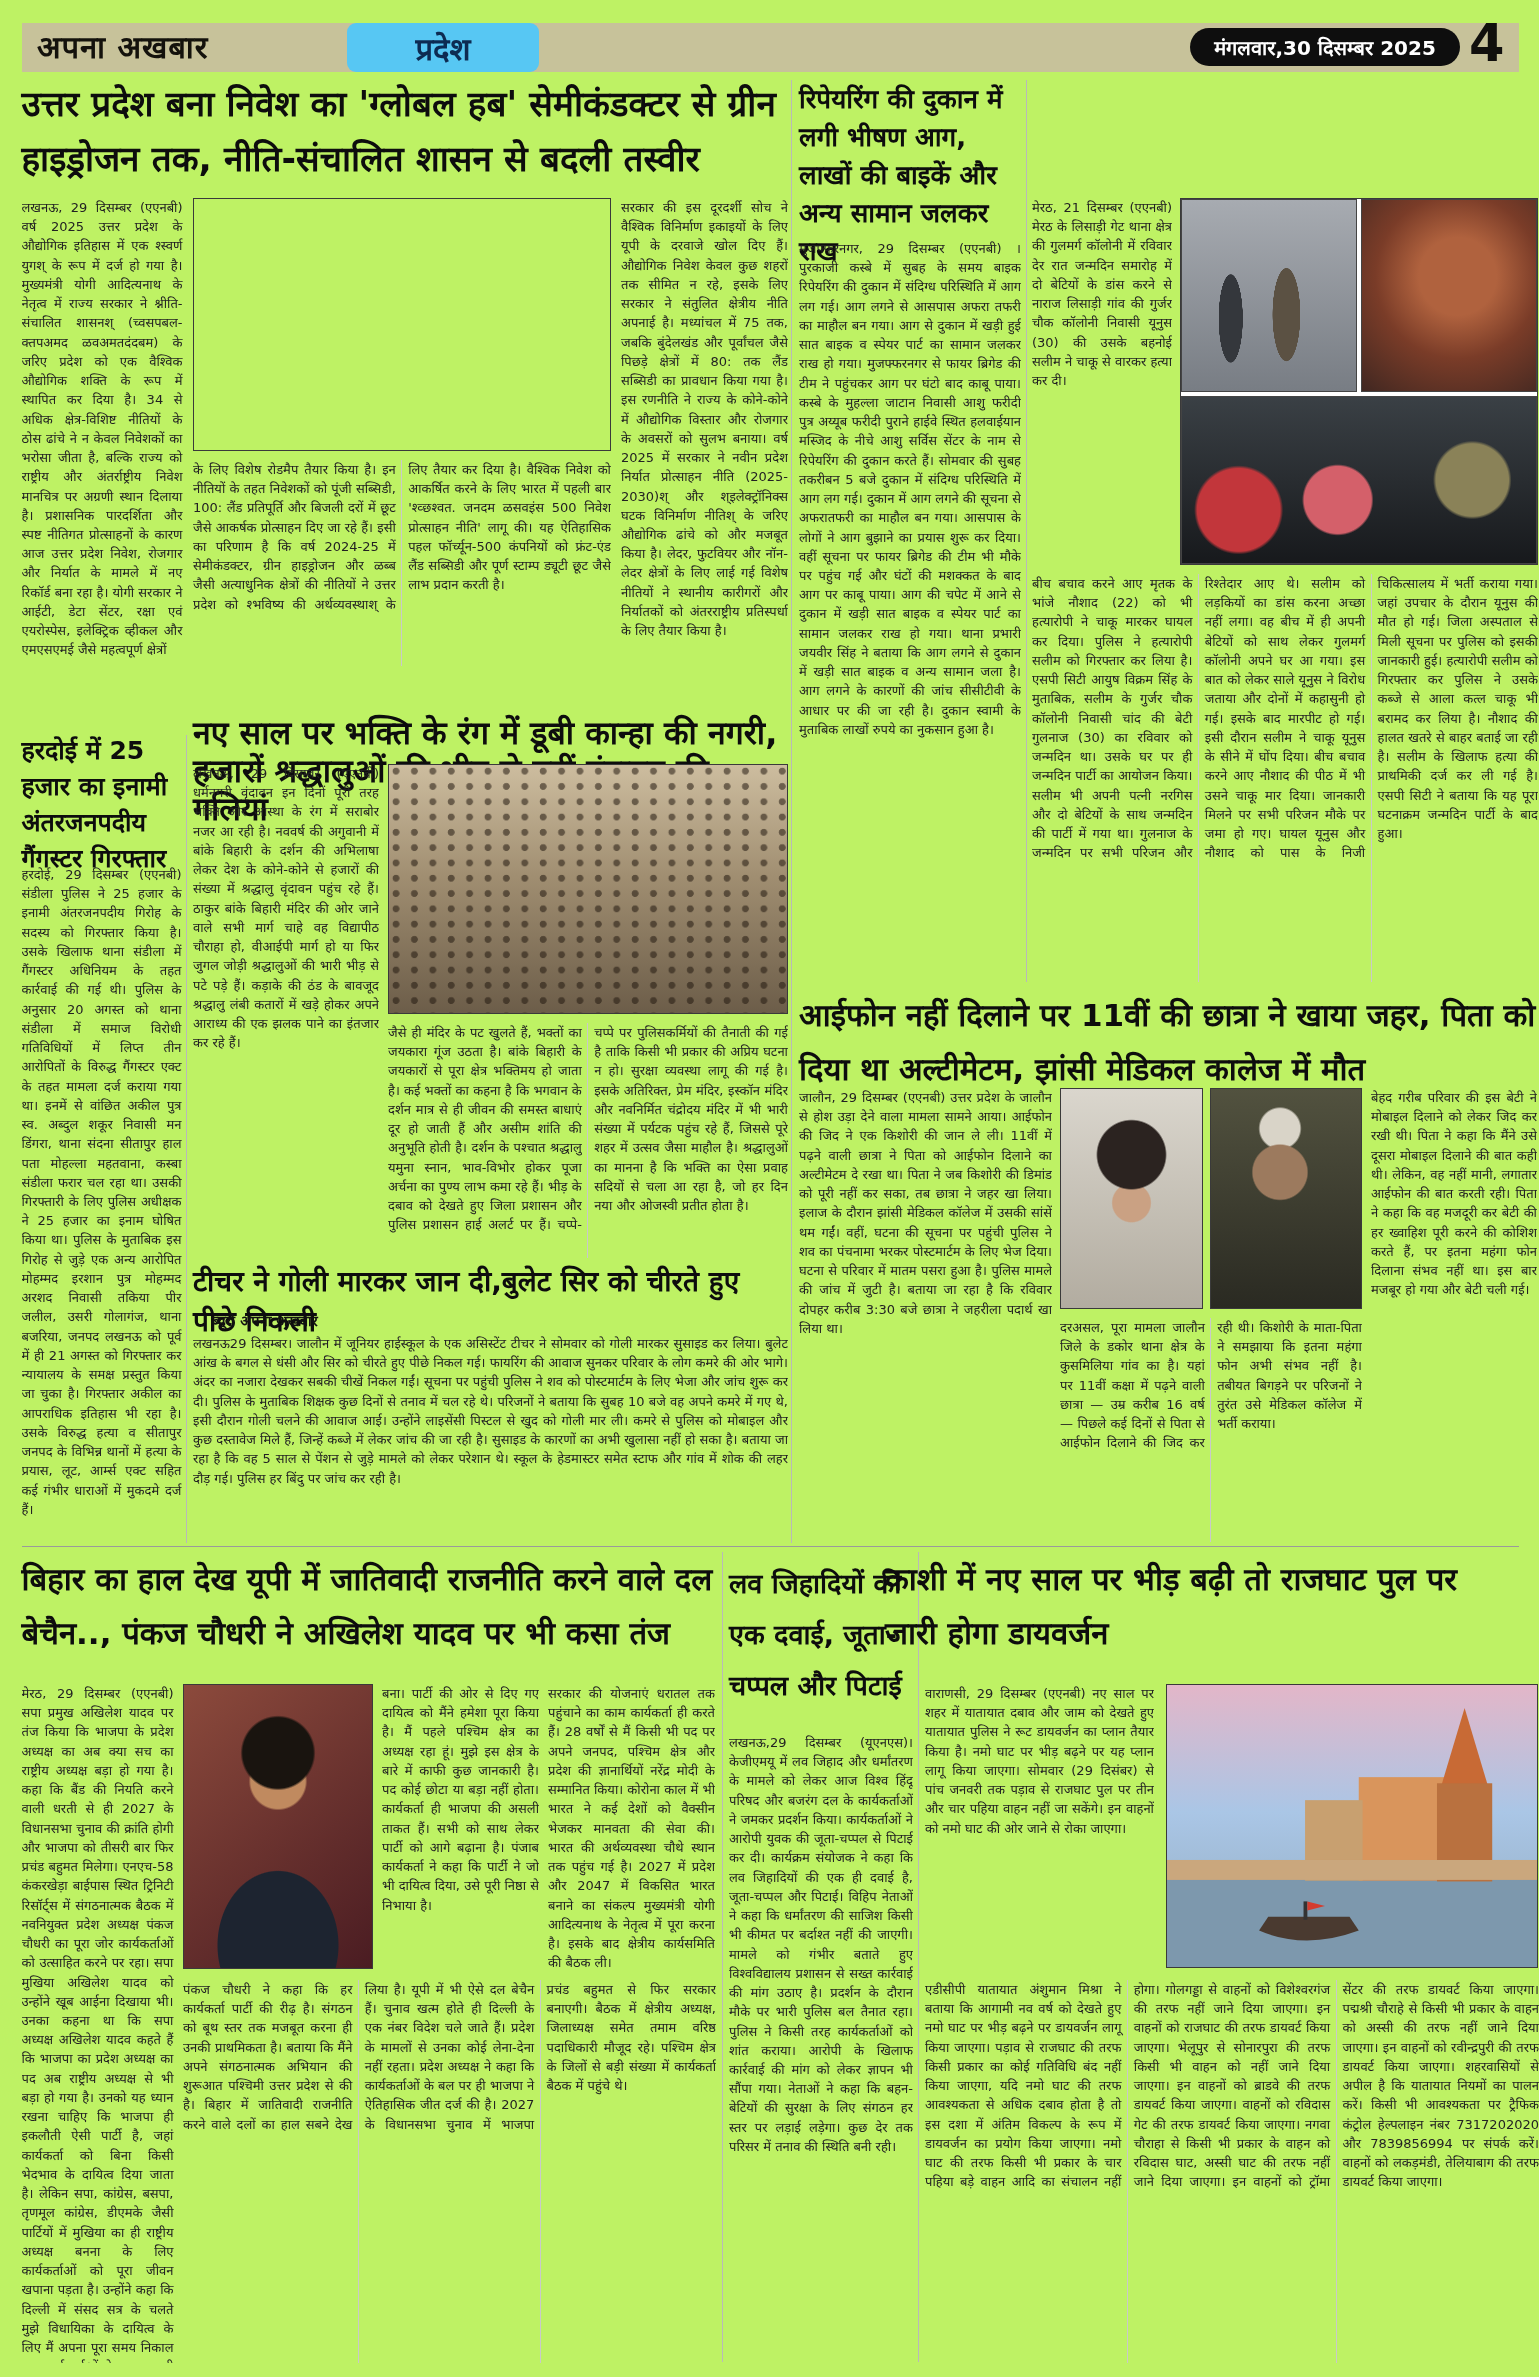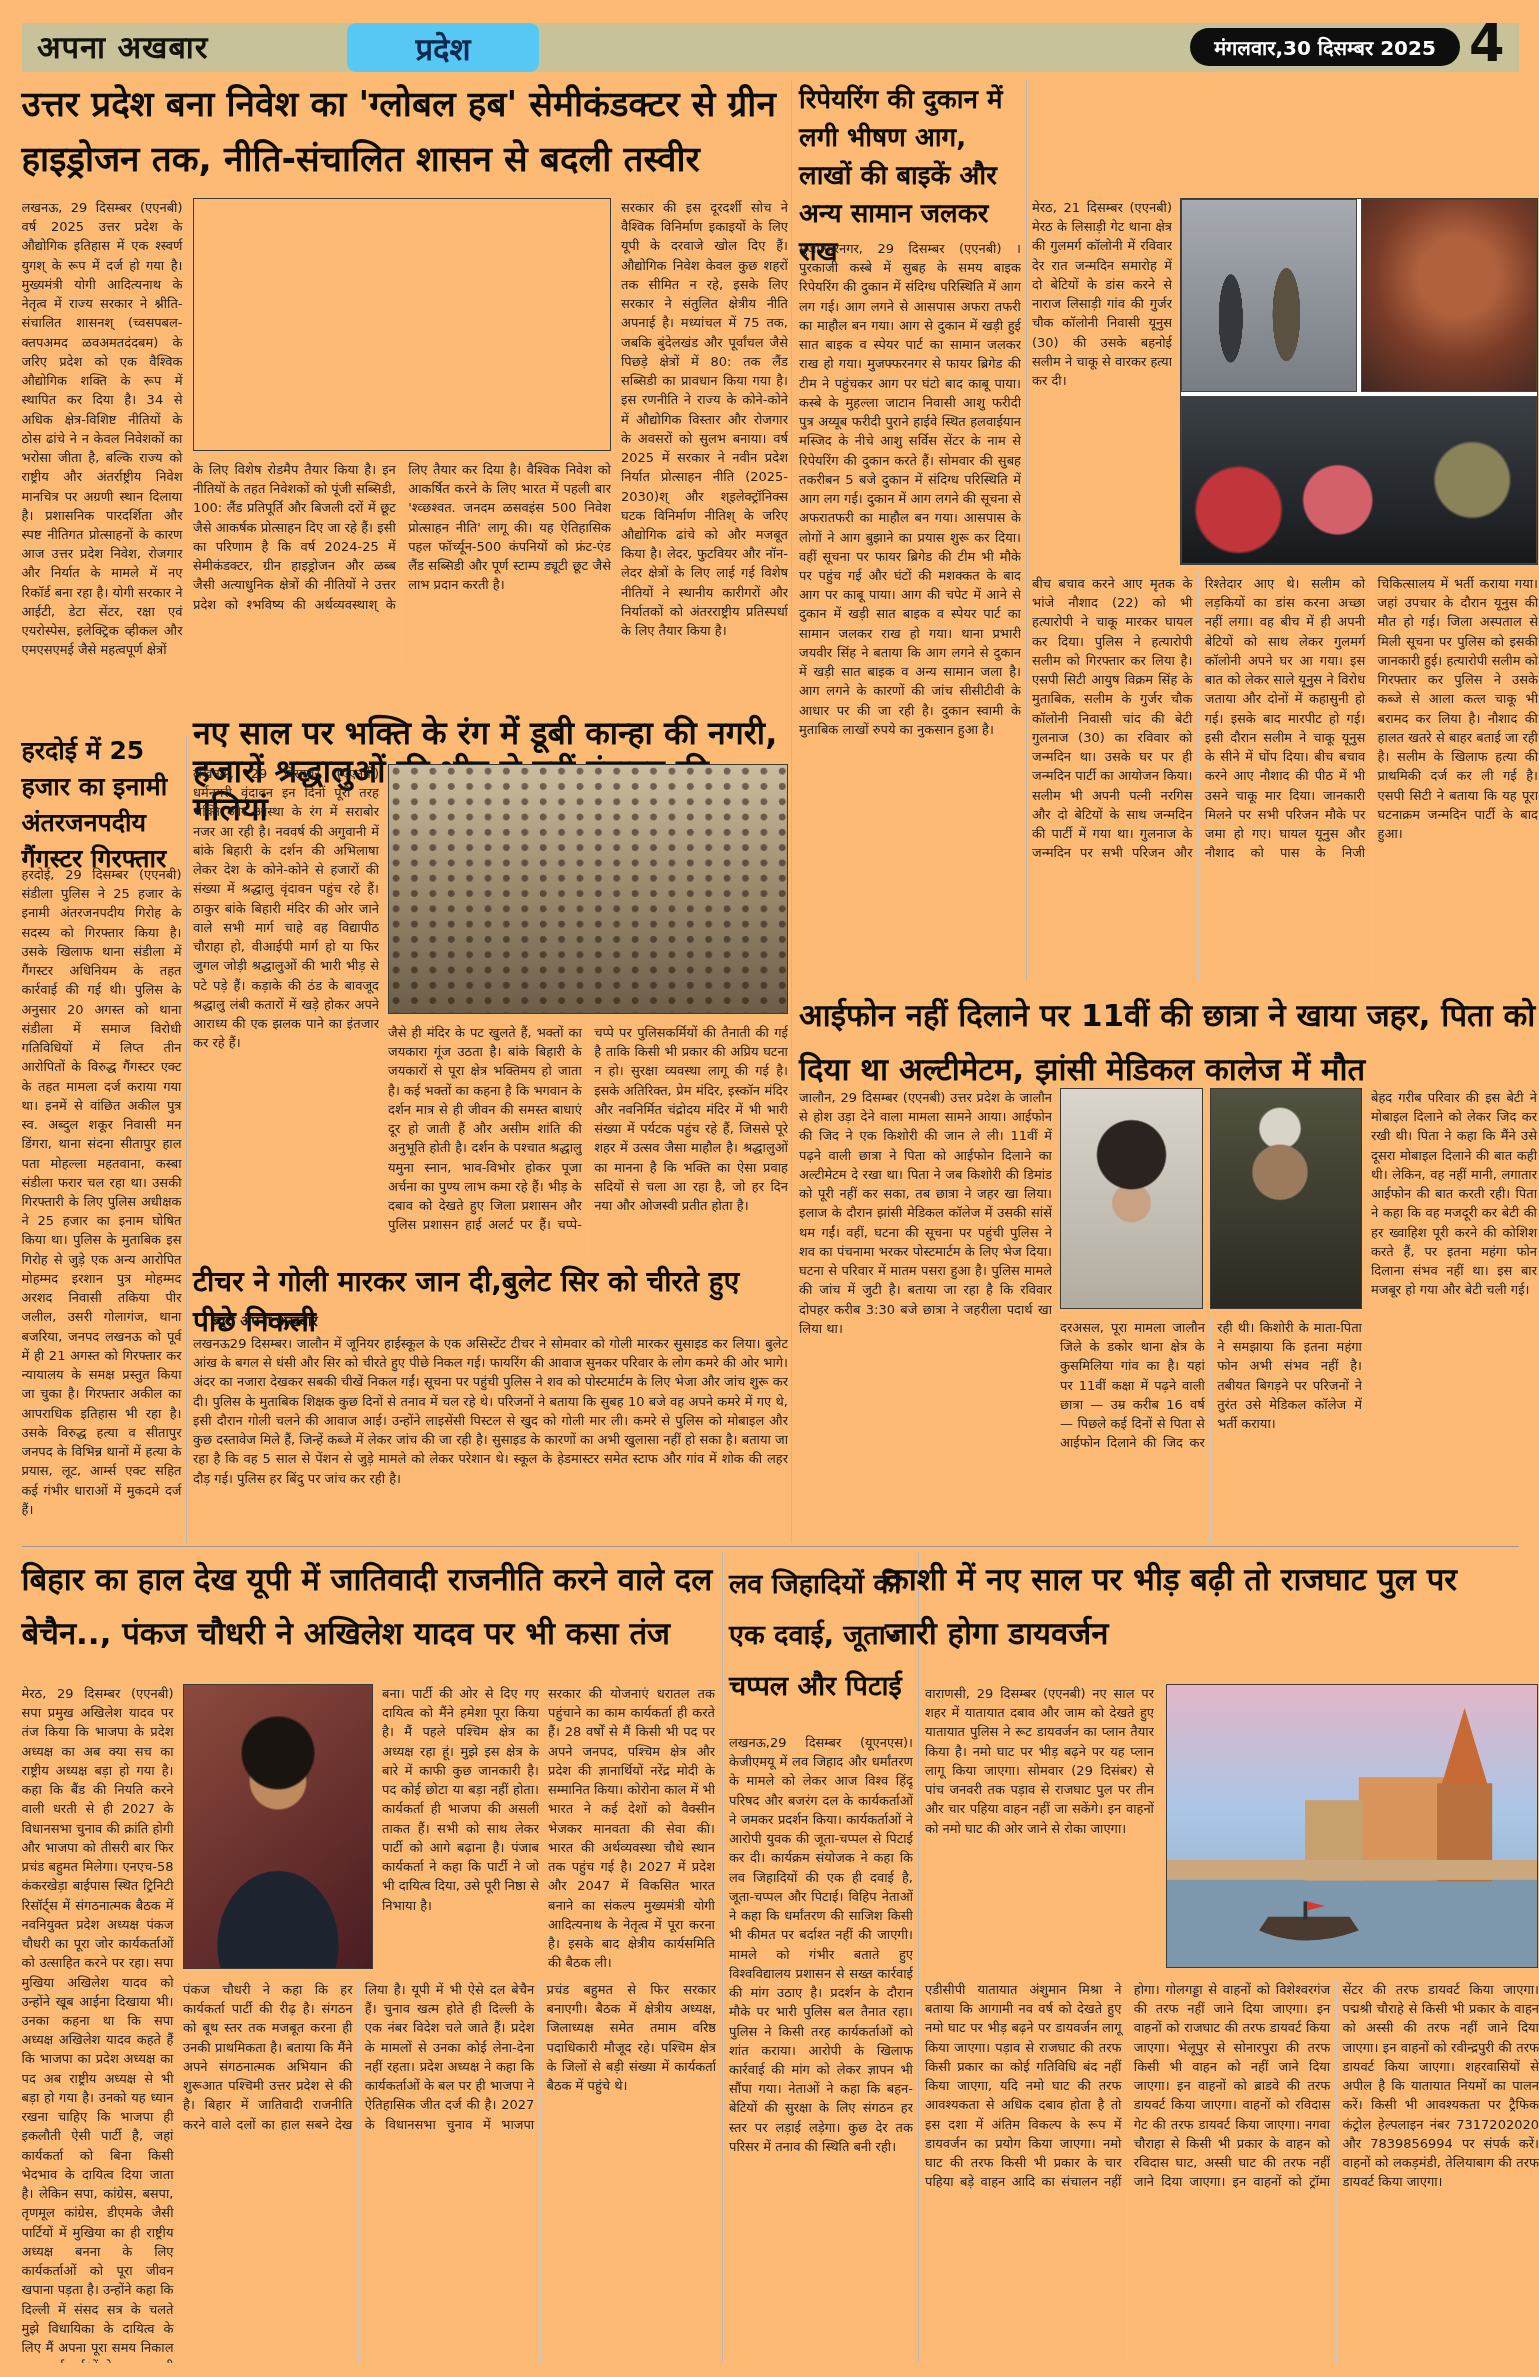--- a/index.html
+++ b/index.html
@@ -1,16 +1,16 @@
 <!DOCTYPE html>
 <html style="font-size:12.3px"><head>
 <meta charset="utf-8">
 <style>
   html,body{margin:0;padding:0;background:#888;}
-  .page{position:relative;width:1540px;height:2377px;background:#fdba74;
+  .page{position:relative;width:1540px;height:2377px;background:#bef264;
         font-family:"DejaVu Sans",sans-serif;color:#1c1c1c;overflow:hidden;}
   .abs{position:absolute;}
   
   .topbar{background:#c7c29a;}
   .masthead{font-size:31px;font-weight:900;color:#14120c;line-height:49px;letter-spacing:0.8px;}
   .sectionbox{background:#57c7f3;color:#0d2b52;font-size:31px;font-weight:900;
               display:flex;align-items:center;justify-content:center;border-radius:9px;}
   .datepill{background:#0e0e0e;color:#fff;font-size:20px;font-weight:800;border-radius:20px;
             display:flex;align-items:center;justify-content:center;}
   .pagenum{font-size:51px;font-weight:900;color:#11100d;line-height:1;}

